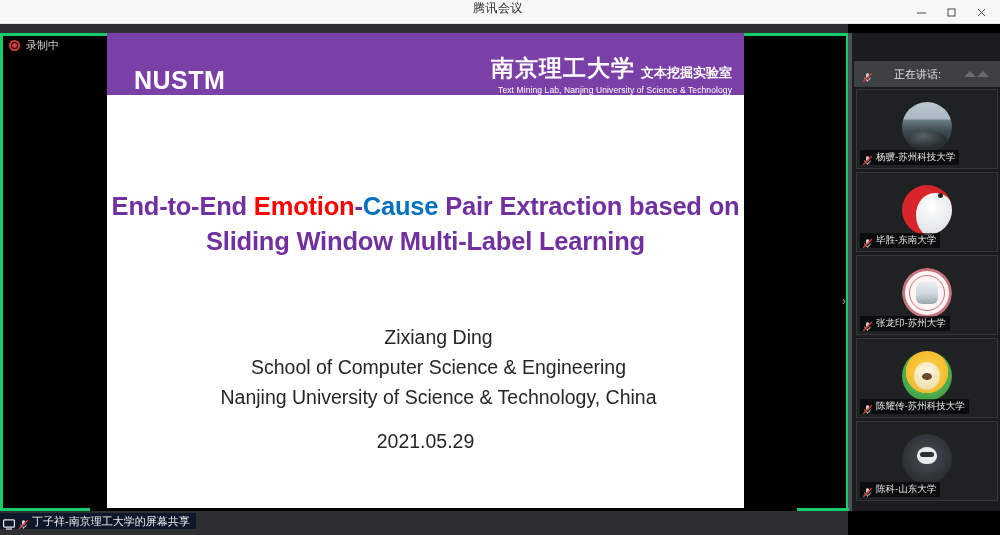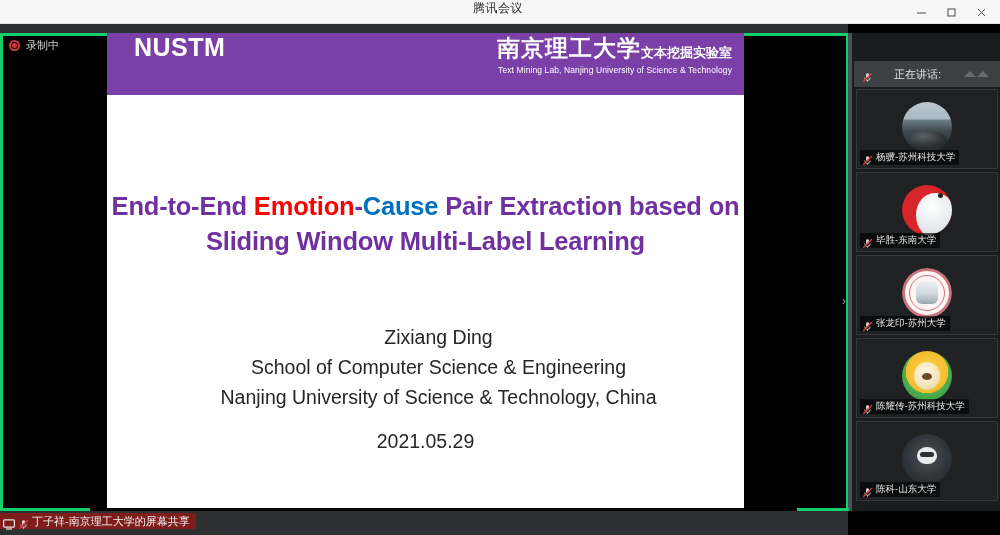--- a/index.html
+++ b/index.html
@@ -64,28 +64,28 @@
   .rec-dot i { width: 5px; height: 5px; border-radius: 50%; background: #d33b3b; display:block; }
   .rec-text { font-size: 11px; color: #cfcfcf; }
 
   
   .slide {
     position: absolute; left: 107px; top: 9px; width: 637px; height: 478px;
     background: #ffffff; overflow: hidden;
   }
   .slide-header {
     position: relative; width: 100%; height: 62px; background: #7b3fa8;
-    display: flex; align-items: flex-start; justify-content: space-between;
+    display: flex; align-items: flex-end; justify-content: space-between;
     padding: 0 12px 0 27px;
   }
   .slide-logo-left {
     font-size: 25px; font-weight: bold; color: #ffffff; letter-spacing: .5px;
   }
   .slide-logo-right { text-align: right; color: #fff; }
-  .logo-cn-row { display: flex; align-items: flex-end; justify-content: flex-end; }
+  .logo-cn-row { display: flex; align-items: flex-end; justify-content: flex-end; gap: 6px; }
   .logo-cn-main {
     font-size: 23px; font-weight: bold; letter-spacing: 1px;
     font-family: "DejaVu Sans", "Liberation Sans", sans-serif;
   }
   .logo-cn-sub { font-size: 13px; font-weight: bold; padding-bottom: 2px; }
   .logo-en { font-size: 8.5px; margin-top: 1px; letter-spacing: .1px; white-space: nowrap; }
 
   .slide-body { position: relative; width: 100%; height: 504px; }
 
   .paper-title {
@@ -213,21 +213,21 @@
   .bottombar {
     position: absolute; left: 0; top: 511px; width: 848px; height: 24px;
     background: #2d2f31;
   }
   .bottombar-right {
     position: absolute; left: 848px; top: 511px; width: 152px; height: 24px; background: #000;
   }
   .share-chip {
     position: absolute; left: 0; top: 2px; height: 16px;
     display: flex; align-items: center; gap: 3px;
-    background: #7f1d1d; padding: 0 6px 0 3px;
+    background: #0f172a; padding: 0 6px 0 3px;
   }
   .share-chip .nm { font-size: 11px; color: #f0f0f0; white-space: nowrap; }
   .screen-icon { width: 12px; height: 11px; display: block; }
 
   
   .greenline-l {
     position: absolute; left: 0; top: 508px; width: 90px; height: 3px; background: #13cd6a;
   }
   .greenline-r {
     position: absolute; left: 797px; top: 508px; width: 52px; height: 3px; background: #13cd6a;

